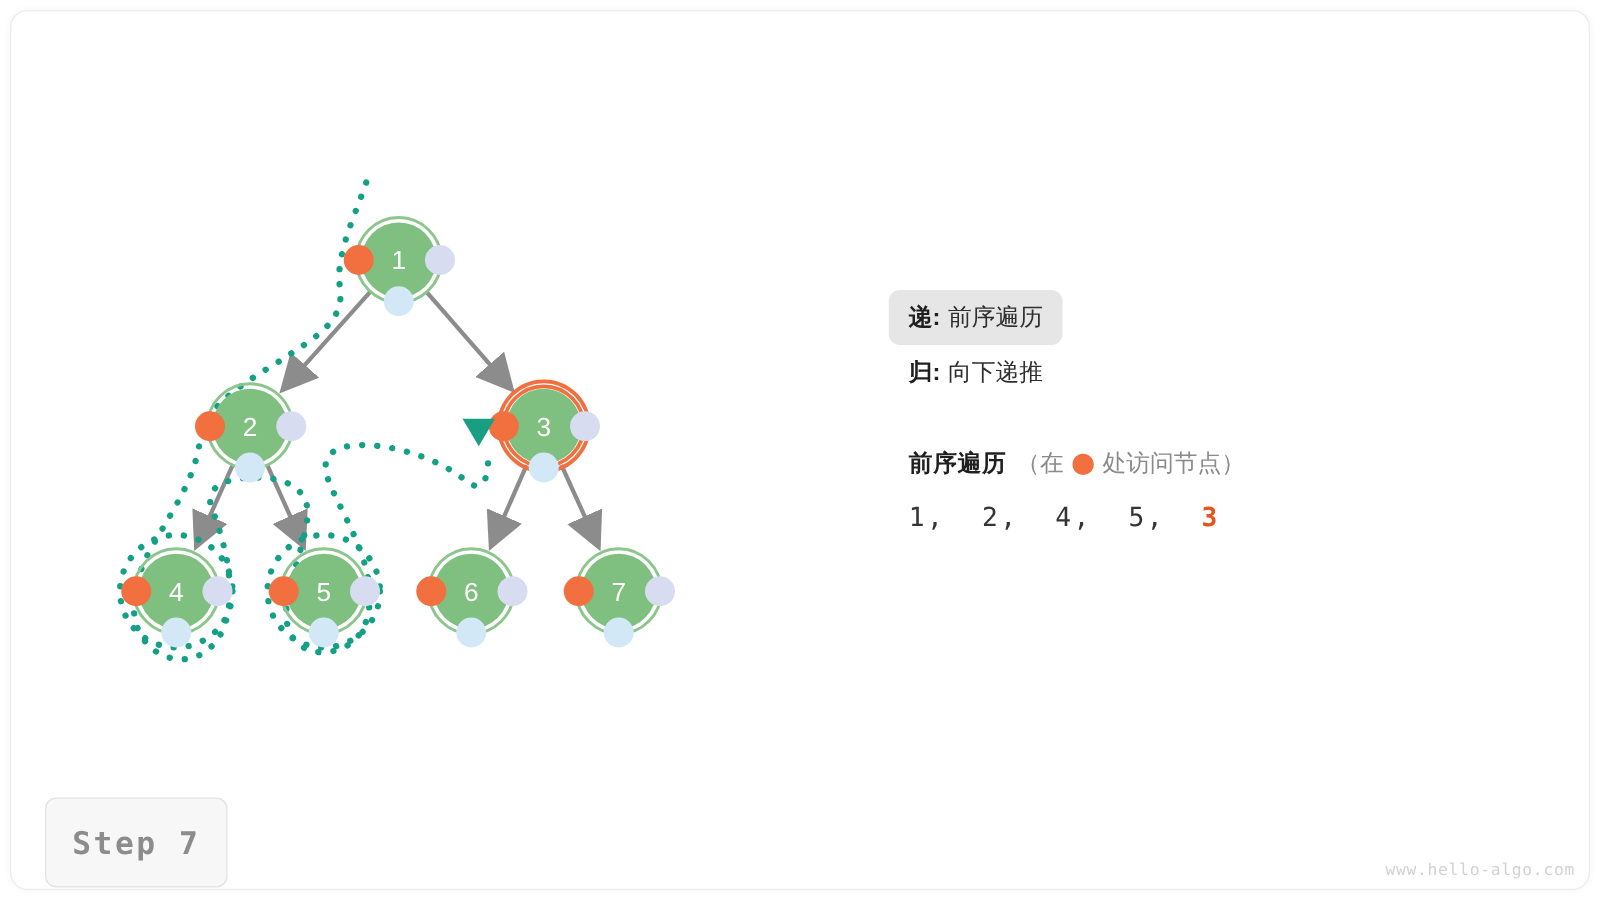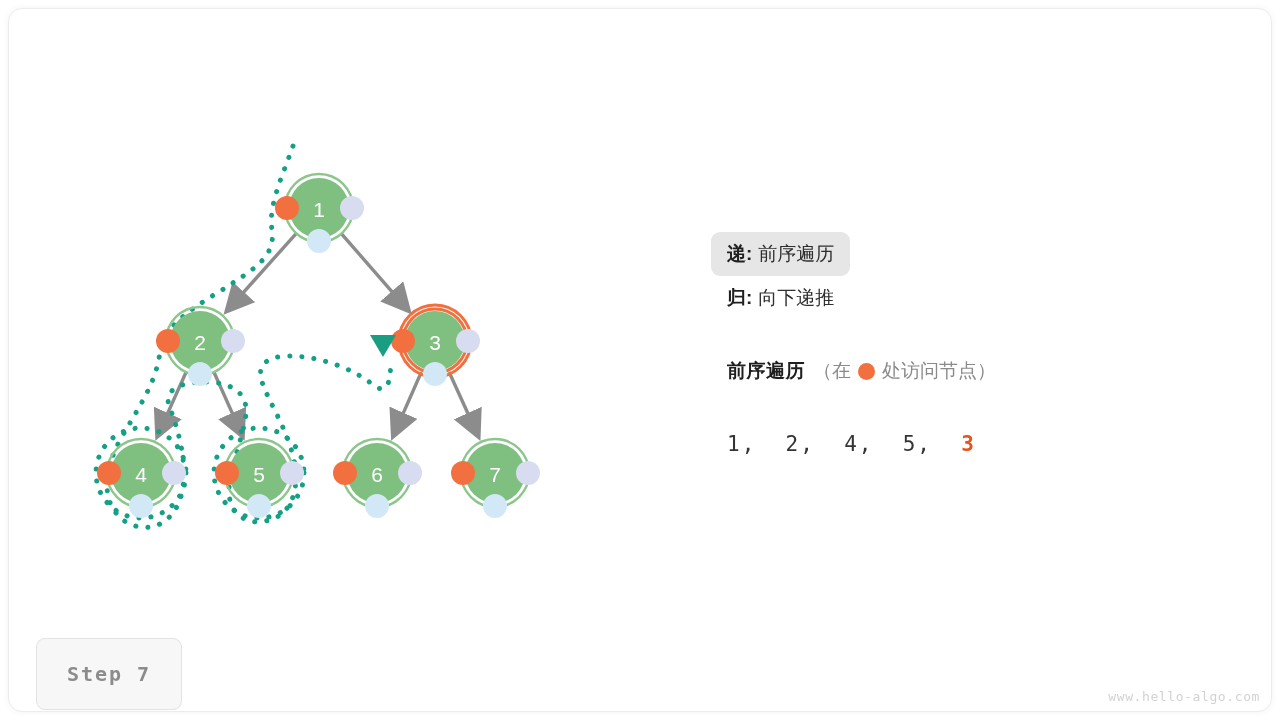--- a/index.html
+++ b/index.html
@@ -105,42 +105,42 @@
   }
   .traversal-seq {
     margin-top: 18px;
     font-family: "DejaVu Sans Mono", "Liberation Mono", monospace;
     font-size: 21px;
     color: #343434;
     letter-spacing: 2px;
     display: flex;
     align-items: baseline;
   }
-  .traversal-seq .seq-head { white-space: pre; margin-top: 30px; }
+  .traversal-seq .seq-head { white-space: pre; }
   .traversal-seq .seq-cur {
     color: #e8531a;
     font-weight: bold;
   }
 
   
   .step-badge {
     position: absolute;
     left: 36px;
     top: 638px;
     width: 146px;
     height: 72px;
     background: #f7f7f7;
     border: 1px solid #e2e2e2;
     border-radius: 9px;
     display: flex;
     align-items: center;
     justify-content: center;
     font-family: "DejaVu Sans Mono", "Liberation Mono", monospace;
     font-weight: bold;
-    font-size: 20px;
+    font-size: 25px;
     color: #8c8c8c;
     letter-spacing: 2px;
     box-sizing: border-box;
   }
 
   
   .watermark {
     position: absolute;
     right: 20px;
     bottom: 16px;

